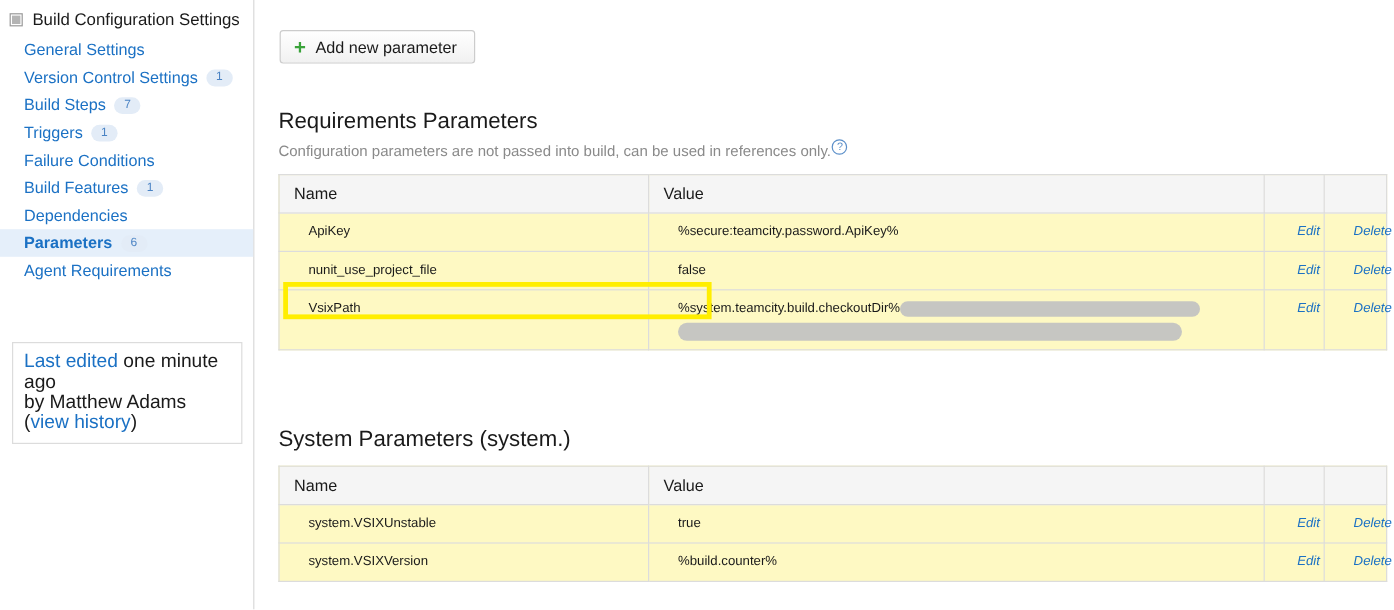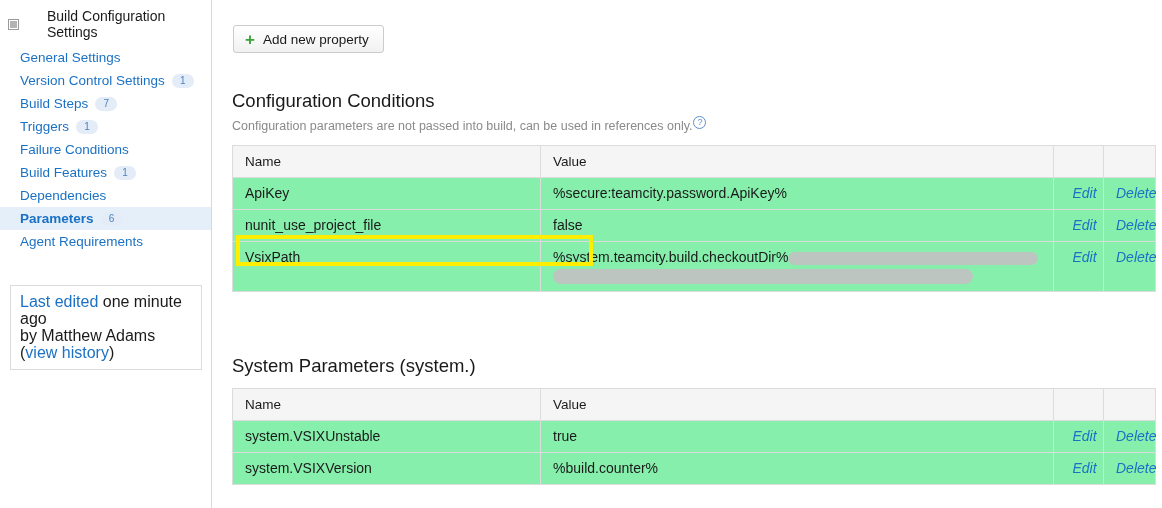--- a/index.html
+++ b/index.html
@@ -27,21 +27,20 @@
     border-right: 1px solid #d9d9d9;
     box-sizing: border-box;
     background: #ffffff;
   }
   .side-root {
     display: flex;
     align-items: center;
     padding: 8px 0 6px 8px;
     font-size: 14px;
     color: #1a1a1a;
-    gap: 20px;
   }
   .tree-icon {
     width: 11px;
     height: 11px;
     border: 1px solid #9a9a9a;
     background: #ffffff;
     box-sizing: border-box;
     margin-right: 8px;
     position: relative;
     flex: 0 0 auto;
@@ -148,36 +147,36 @@
     margin-left: 1px;
     cursor: pointer;
     font-family: "Liberation Sans", sans-serif;
   }
 
   
   table.ptable {
     border-collapse: collapse;
     width: 923px;
     table-layout: fixed;
-    background: #86efac;
+    background: #fef9c3;
   }
   table.ptable th {
     background: #f5f5f5;
     font-weight: normal;
     font-size: 13.5px;
     color: #1a1a1a;
     text-align: left;
     padding: 8px 0 8px 12px;
     border: 1px solid #dcdcdc;
     height: 15px;
   }
   table.ptable td {
     border: 1px solid #dcdcdc;
-    padding: 7px 0 7px 12px;
-    font-size: 14px;
+    padding: 7px 0 7px 24px;
+    font-size: 11px;
     color: #1a1a1a;
     vertical-align: top;
     line-height: 17px;
   }
   td.act {
     text-align: center;
     padding-left: 0;
     padding-right: 0;
     font-style: italic;
   }
@@ -272,25 +271,25 @@
     <div>
       <a class="lnk">Last edited</a><span> one minute ago</span>
     </div>
     <div>by Matthew Adams</div>
     <div><span>(</span><a class="lnk">view history</a><span>)</span></div>
   </div>
 </div>
 
 <div id="add-param-btn">
   <span class="plus-icon">+</span>
-  <span>Add new property</span>
+  <span>Add new parameter</span>
 </div>
 
 <div id="cfg-section">
-  <h2 class="section-title">Configuration Conditions</h2>
+  <h2 class="section-title">Requirements Parameters</h2>
   <p class="section-desc">
     <span>Configuration parameters are not passed into build, can be used in references only.</span><span class="help-icon">?</span>
   </p>
   <div class="table-wrap">
     <table class="ptable">
       <colgroup>
         <col class="col-name">
           <col class="col-value">
           <col class="col-edit">
           <col class="col-del">

